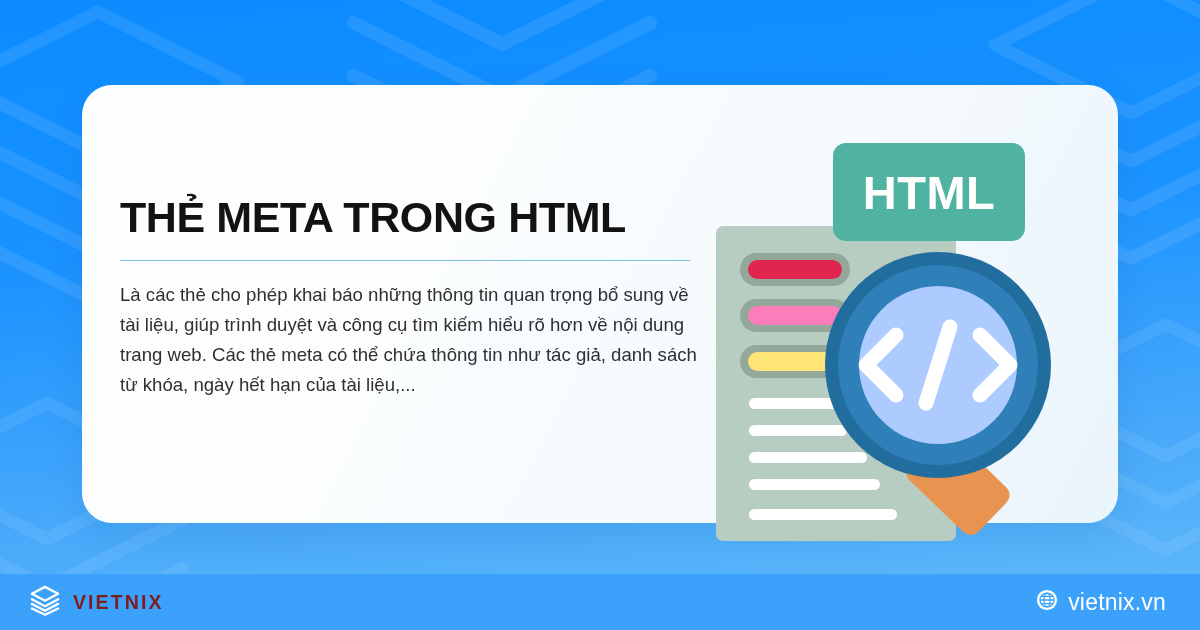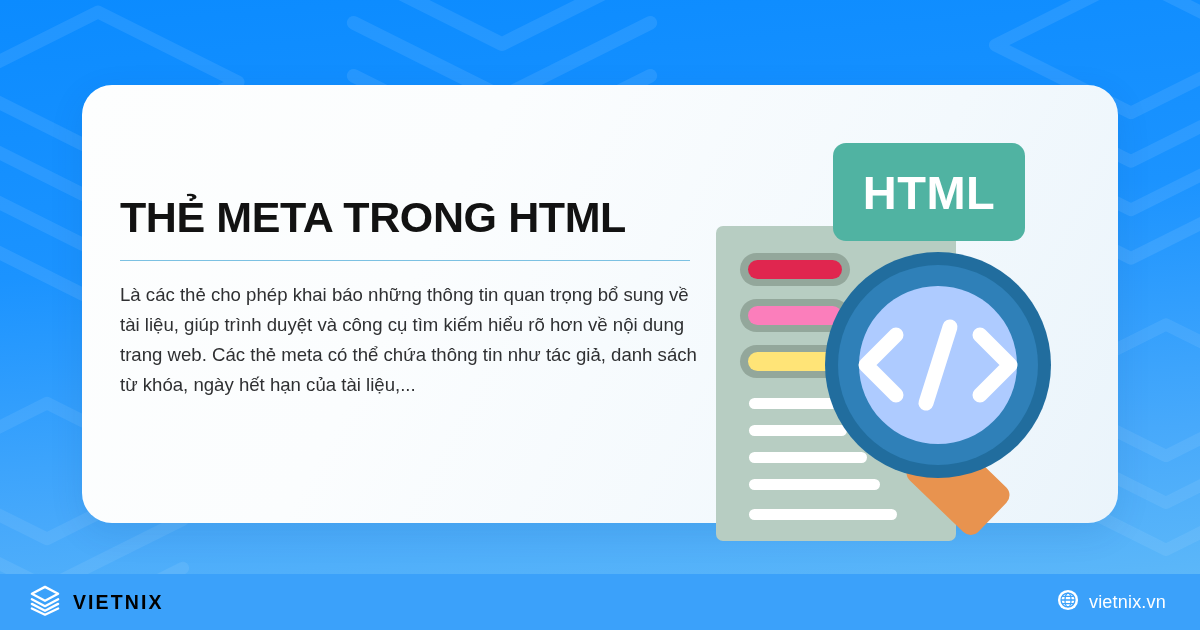--- a/index.html
+++ b/index.html
@@ -145,29 +145,29 @@
     position:absolute;
     left:0; bottom:0;
     width:1200px; height:56px;
     background:#3ba1fa;
     display:flex; align-items:center;
     justify-content:space-between;
     padding:0 34px 0 28px;
   }
   #footer-brand { display:flex; align-items:center; gap:11px; }
   #footer-brand-label {
-    color:#000000;
+    color:#7f1d1d;
     font-size:19.5px;
     font-weight:bold;
     letter-spacing:2.1px;
   }
   #footer-site { display:flex; align-items:center; gap:10px; }
   #footer-site-label {
     color:#ffffff;
-    font-size:18px;
+    font-size:23px;
     letter-spacing:.2px;
   }
 </style>
 </head>
 <body>
 
 <div id="page">
 
   <div class="watermark" id="wm-left">
     <svg width="340" height="330" viewBox="0 0 340 330" fill="none" stroke="#ffffff" stroke-width="13" stroke-linejoin="round" stroke-linecap="round">

